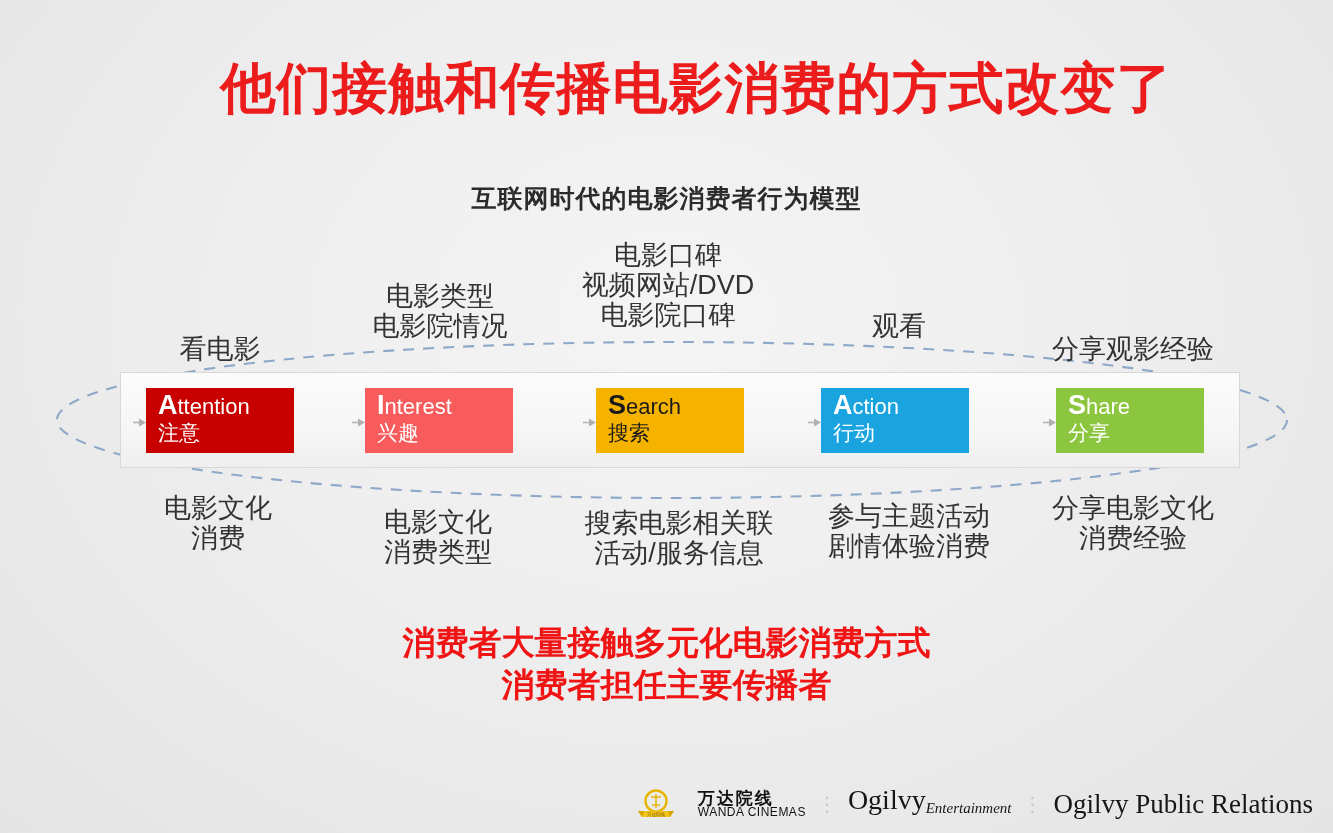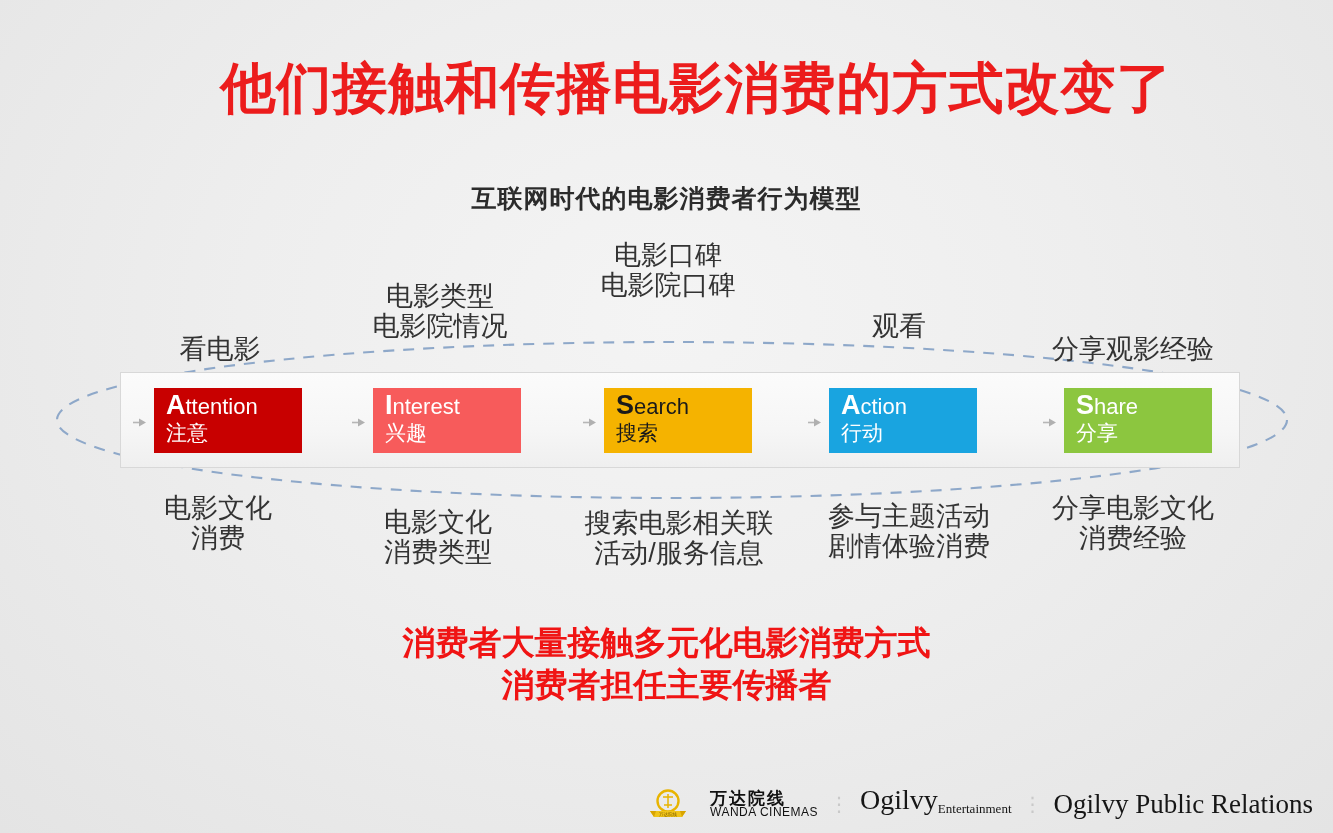--- a/index.html
+++ b/index.html
@@ -71,21 +71,20 @@
     box-sizing: border-box;
   }
 
   .stage-box {
     position: absolute;
     top: 388px;
     width: 148px;
     height: 65px;
     box-sizing: border-box;
     padding: 4px 4px 0 12px;
-    margin-left: 8px;
   }
   .stage-en {
     font-size: 22px;
     line-height: 26px;
     font-weight: normal;
     white-space: nowrap;
   }
   .stage-en .cap {
     font-size: 27px;
     font-weight: bold;
@@ -167,21 +166,22 @@
     line-height: 20px;
   }
   .ogilvy-ent {
     font-family: "Liberation Serif", "DejaVu Serif", serif;
     font-size: 28px;
     color: #161616;
     line-height: 28px;
     white-space: nowrap;
   }
   .ogilvy-ent .sub {
-    font-size: 13px;
+    font-size: 15px;
+    font-style: italic;
     vertical-align: -4px;
   }
   .ogilvy-pr {
     font-family: "Liberation Serif", "DejaVu Serif", serif;
     font-size: 27px;
     color: #161616;
     line-height: 27px;
     white-space: nowrap;
   }
 </style>
@@ -251,20 +251,21 @@
   <div>看电影</div>
 </div>
 
 <div class="anno" style="left:358px; top:281px; width:164px;">
   <div>电影类型</div>
   <div>电影院情况</div>
 </div>
 
 <div class="anno" style="left:552px; top:240px; width:232px;">
   <div>电影口碑</div>
+  <div>视频网站/DVD</div>
   <div>电影院口碑</div>
 </div>
 
 <div class="anno" style="left:838px; top:311px; width:122px;">
   <div>观看</div>
 </div>
 
 <div class="anno" style="left:1030px; top:334px; width:206px;">
   <div>分享观影经验</div>
 </div>

